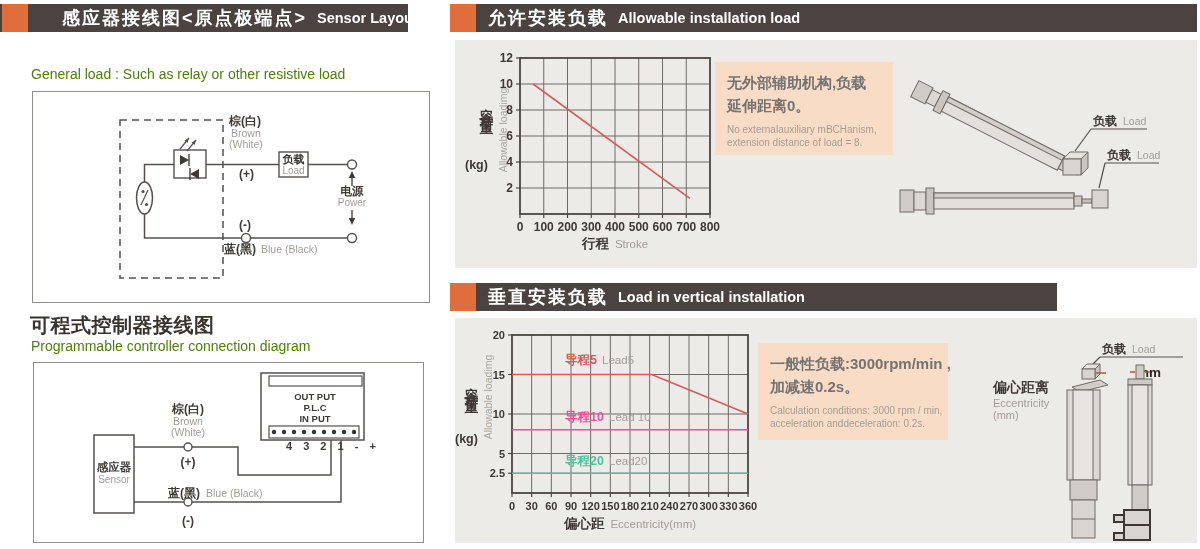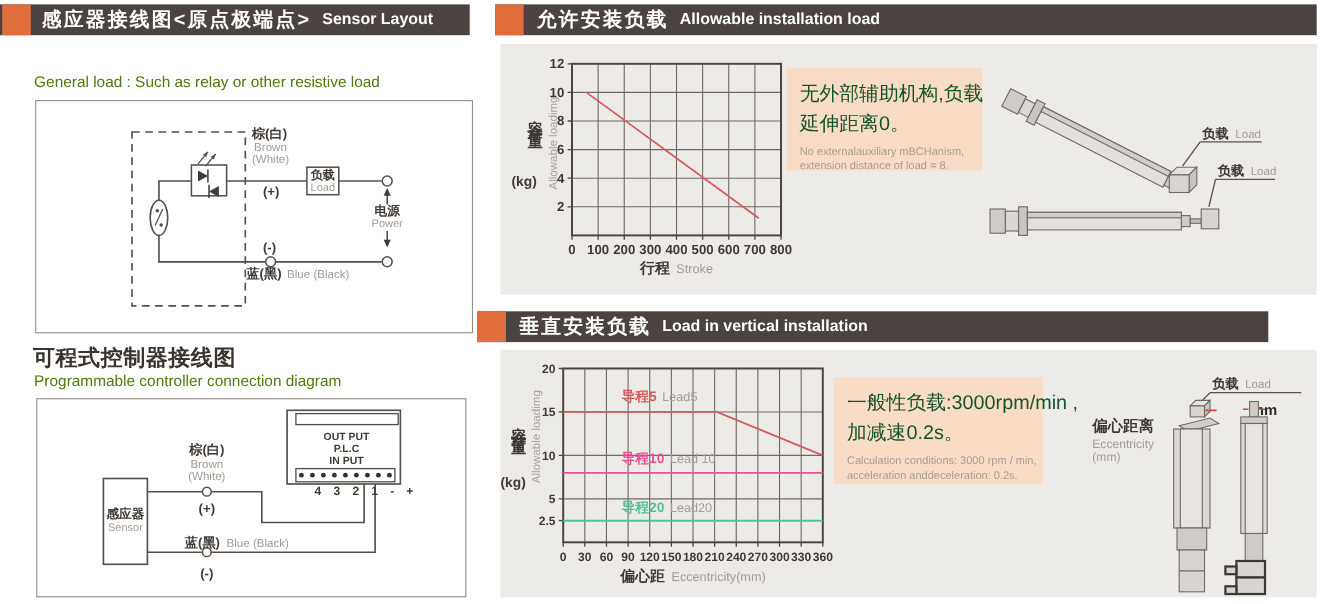--- a/index.html
+++ b/index.html
@@ -8,34 +8,34 @@
   .abs{position:absolute;}
   .hdr{position:absolute;height:28px;background:#4a4340;display:flex;align-items:center;}
   .hdr .sq{position:absolute;left:2px;top:0;width:26px;height:28px;background:#e06e3c;}
   .hdr .zh{color:#ffffff;font-size:18px;font-weight:bold;letter-spacing:2px;margin-left:38px;white-space:nowrap;}
   .hdr .en{color:#ffffff;font-size:14.5px;font-weight:bold;margin-left:10px;white-space:nowrap;}
   .sec-title{position:absolute;font-size:20px;font-weight:bold;color:#39332e;white-space:nowrap;letter-spacing:0.5px;}
   .sec-sub{position:absolute;font-size:14px;color:#4d7c0f;white-space:nowrap;}
   .diag-box{position:absolute;background:#ffffff;border:1.5px solid #918d88;}
   .panel{position:absolute;background:#edebe8;}
   .note{position:absolute;background:#f8dcc5;padding:10px 10px 8px 12px;box-sizing:border-box;}
-  .note .zh{font-size:18px;font-weight:normal;color:#14532d;line-height:1.5;white-space:nowrap;}
+  .note .zh{font-size:15px;font-weight:bold;color:#737373;line-height:1.5;white-space:nowrap;}
   .note .en{font-size:10px;color:#a59d93;line-height:1.25;margin-top:7px;white-space:nowrap;}
   .vzh{position:absolute;writing-mode:vertical-rl;font-size:13.5px;font-weight:bold;color:#3e3934;letter-spacing:4px;}
   .kg{position:absolute;font-size:12.5px;font-weight:bold;color:#3e3934;}
   .ren{position:absolute;width:132px;text-align:center;font-size:10.5px;color:#aaa49d;
        transform:rotate(-90deg);transform-origin:0 0;white-space:nowrap;}
   svg text{font-family:"Liberation Sans","DejaVu Sans",sans-serif;}
 </style>
 </head>
 <body>
 
 <div id="page">
 
-  <div class="hdr" style="left:0;top:4px;width:427px;">
+  <div class="hdr" style="left:0;top:4px;width:384px;padding-left:24px;">
     <div class="sq"></div>
     <span class="zh">感应器接线图&lt;原点极端点&gt;</span>
     <span class="en">Sensor Layout</span>
   </div>
 
   <div class="sec-sub" style="left:31px;top:66px;">General load : Such as relay or other resistive load</div>
 
   <div class="diag-box" style="left:32px;top:91px;width:396px;height:210px;">
     <svg width="396" height="210" viewBox="0 0 396 210">
       <rect x="87" y="28" width="103" height="158" fill="none" stroke="#55504c" stroke-width="1.5" stroke-dasharray="7 5"></rect>
@@ -222,21 +222,21 @@
         <rect x="187" y="144" width="10" height="4" fill="#c4c1bc"></rect>
       </g>
       <rect x="197" y="135" width="16" height="18" fill="#d8d5d1" stroke="#6f6a64"></rect>
       <line x1="210" y1="108" x2="264" y2="108" stroke="#55504c" stroke-width="1.2"></line>
       <line x1="210" y1="108" x2="204" y2="133" stroke="#55504c" stroke-width="1.2"></line>
       <text x="212" y="104" font-size="12" font-weight="bold" fill="#3f3a35">负载</text>
       <text x="242" y="104" font-size="10.5" fill="#a19c96">Load</text>
     </svg>
   </div>
 
-  <div class="hdr" style="left:434px;top:283px;width:719px;">
+  <div class="hdr" style="left:450px;top:283px;width:607px;">
     <div class="sq" style="left:0;"></div>
     <span class="zh">垂直安装负载</span>
     <span class="en">Load in vertical installation</span>
   </div>
 
   <div class="panel" style="left:455px;top:318px;width:742px;height:225px;">
     <svg id="chart-svg-2" class="abs" style="left:3px;top:4px;" width="300" height="227" viewBox="0 0 300 227">
         <line x1="73.66666666666666" y1="13" x2="73.66666666666666" y2="171" stroke="#6e6963" stroke-width="1"></line>
         <line x1="93.33333333333333" y1="13" x2="93.33333333333333" y2="171" stroke="#6e6963" stroke-width="1"></line>
         <line x1="113" y1="13" x2="113" y2="171" stroke="#6e6963" stroke-width="1"></line>

